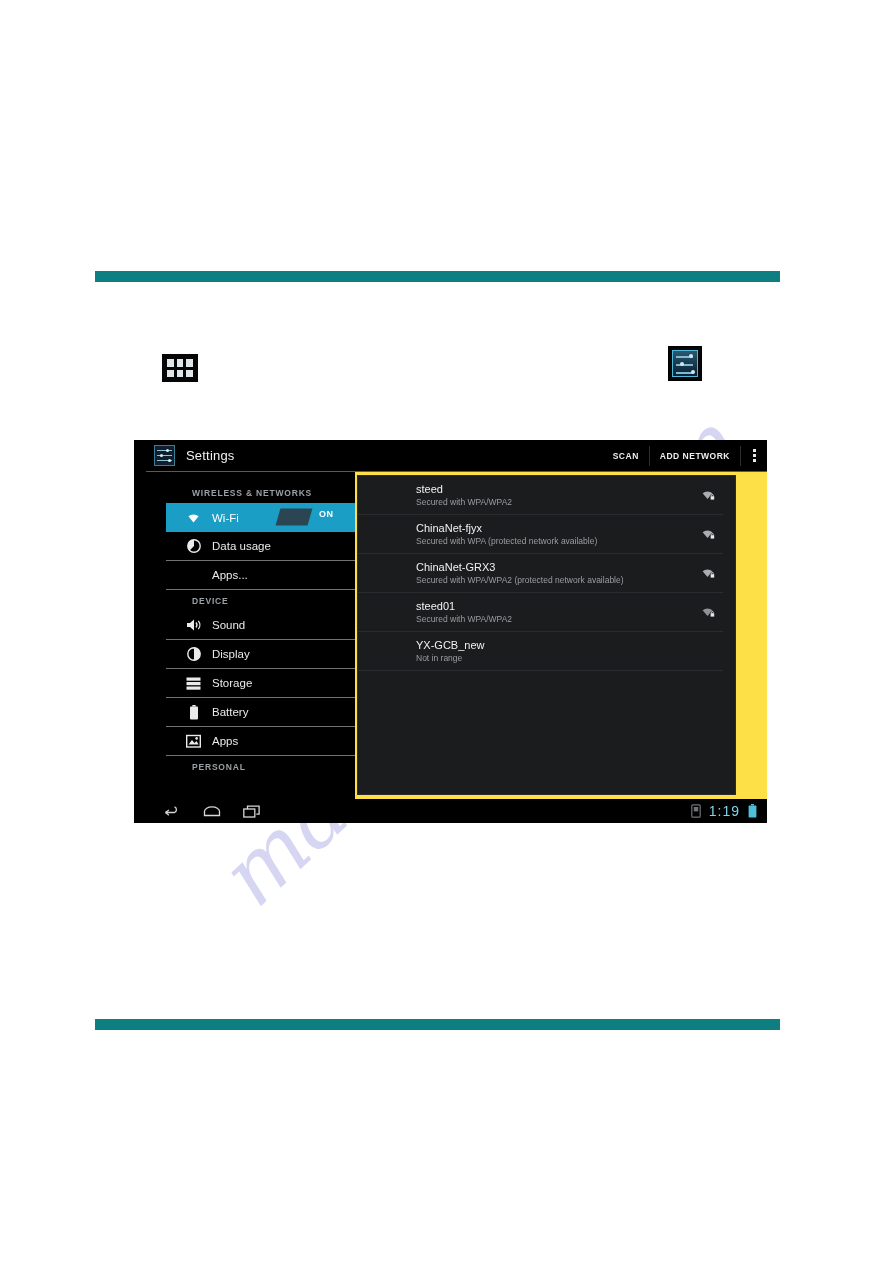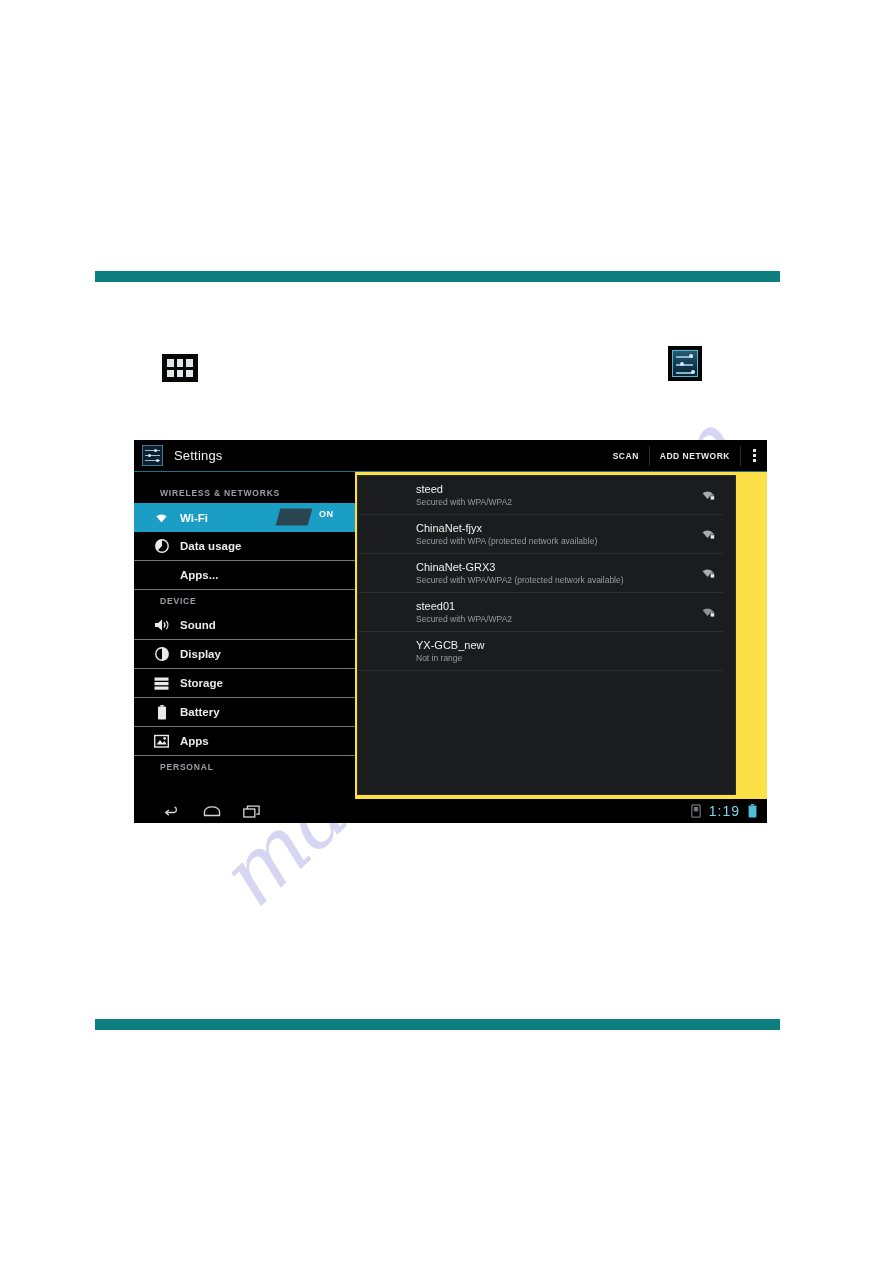--- a/index.html
+++ b/index.html
@@ -118,20 +118,21 @@
 
   
   .actionbar {
     position: relative;
     height: 32px;
     background: #000;
     display: flex;
     align-items: center;
     border-bottom: 1px solid #1d6f86;
     box-sizing: border-box;
+    margin-left: 12px;
   }
   .ab-icon {
     width: 21px;
     height: 21px;
     margin-left: 8px;
     background: #0f1f2b;
     border: 1px solid #3d7c99;
     box-sizing: border-box;
     position: relative;
     overflow: hidden;
@@ -199,20 +200,21 @@
     background: #000;
   }
 
   
   .sidebar {
     width: 221px;
     background: #000;
     flex: none;
     padding-top: 10px;
     box-sizing: border-box;
+    padding-left: 32px;
   }
   .sec-header {
     color: #9aa0a4;
     font-size: 8.5px;
     font-weight: bold;
     letter-spacing: 0.8px;
     padding: 6px 0 5px 26px;
   }
   .nav-item {
     display: flex;
@@ -234,21 +236,20 @@
     display: flex;
     align-items: center;
     justify-content: center;
     margin-right: 10px;
   }
   .nav-item .ico svg { display: block; }
   .nav-item .lbl {
     color: #e9eaec;
     font-size: 11.5px;
     white-space: nowrap;
-    font-weight: bold;
   }
   .nav-item.selected .lbl { color: #ffffff; }
   .nav-item.noicon { padding-left: 46px; }
 
   .toggle {
     position: absolute;
     right: 8px;
     top: 50%;
     transform: translateY(-50%);
     width: 70px;

